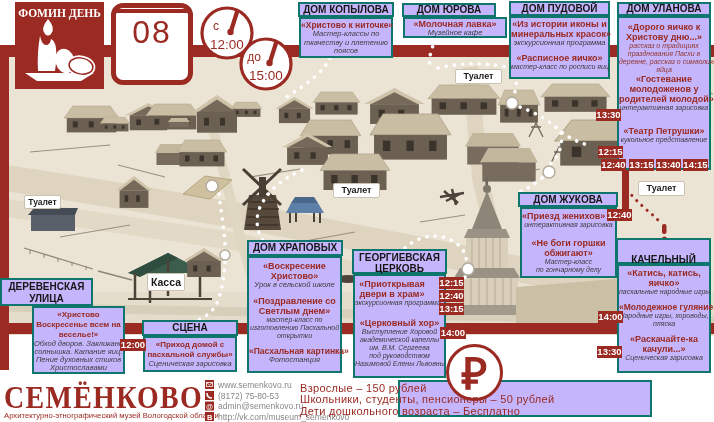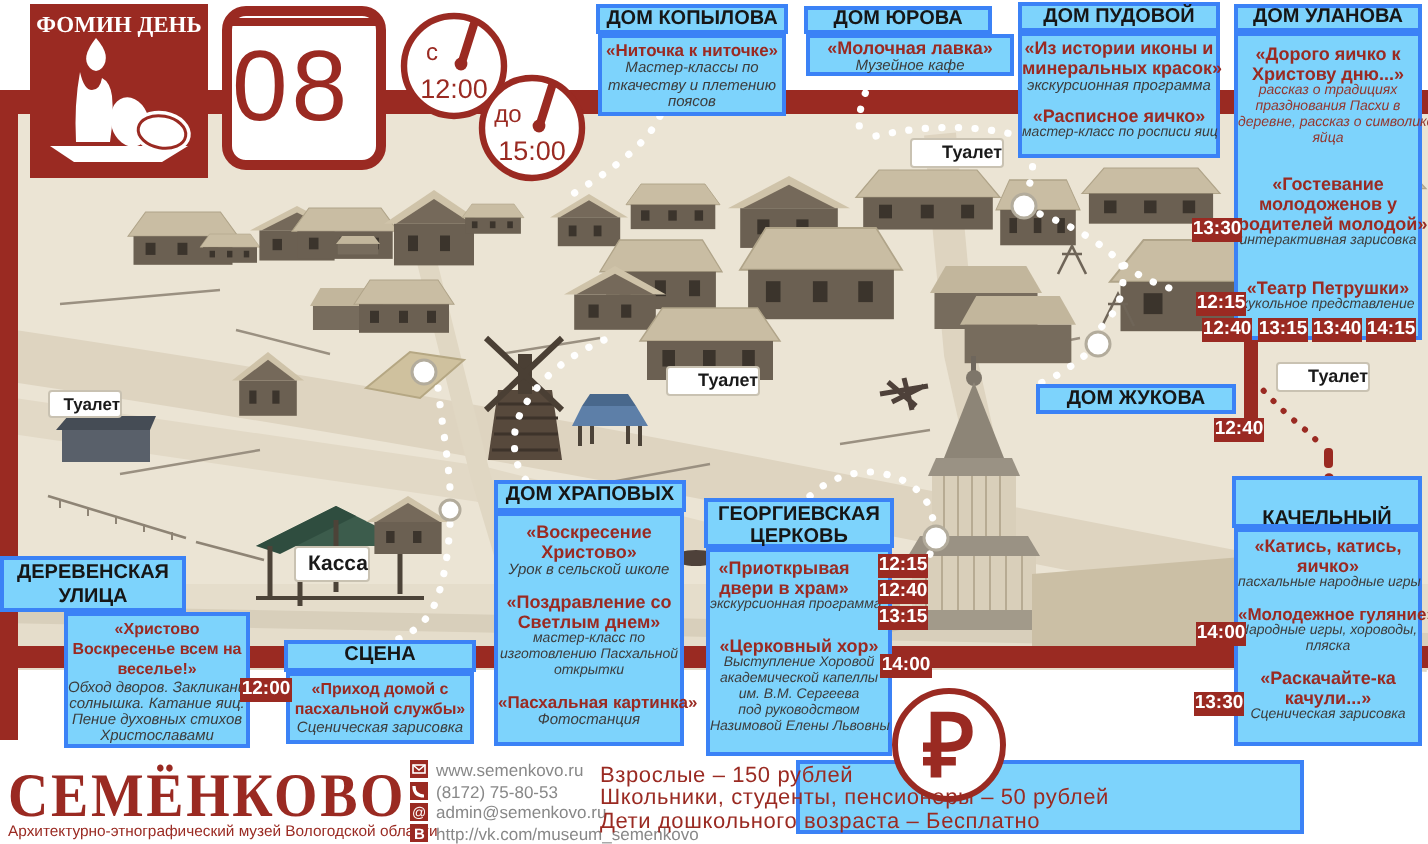--- a/index.html
+++ b/index.html
@@ -1,21 +1,21 @@
 <!DOCTYPE html>
 <html><head><meta charset="utf-8"><style>
 html,body{margin:0;padding:0}
 #page{position:relative;width:714px;height:422px;background:#fff;font-family:"Liberation Sans",sans-serif;overflow:hidden}
 .abs{position:absolute}
-.box{position:absolute;background:#7dd3fc;border:2px solid #3b82f6;box-sizing:border-box;z-index:5}
+.box{position:absolute;background:#c4b5fd;border:2px solid #0f766e;box-sizing:border-box;z-index:5}
 .ttl{font-weight:bold;color:#161616;text-align:center;font-size:10px;white-space:nowrap}
 .rt{color:#9a2a22;font-weight:bold;text-align:center;white-space:nowrap}
 .it{font-style:italic;color:#3c3c3c;text-align:center;white-space:nowrap}
 .badge{position:absolute;background:#9a2a22;color:#fff;font-weight:bold;font-size:9.5px;text-align:center;z-index:7;line-height:12px}
-.lbl{position:absolute;background:#fff;border:1px solid #c9c2b2;color:#1a1a1a;font-weight:bold;text-align:right;z-index:4;border-radius:2px}
+.lbl{position:absolute;background:#fff;border:1px solid #c9c2b2;color:#1a1a1a;font-weight:bold;text-align:center;z-index:4;border-radius:2px}
 .hw{color:#9a2a22}
 </style></head><body>
 <div id="page">
 <svg class="abs" style="left:0;top:0;z-index:1" width="714" height="422" viewBox="0 0 714 422" xmlns="http://www.w3.org/2000/svg">
 <defs>
 <g id="hs">
           <polygon points="0,22 16,0 84,0 100,22" fill="#c9bda3"></polygon>
           <polygon points="0,22 16,0 84,0 100,22" fill="none" stroke="#b0a489" stroke-width="1"></polygon>
           <rect x="5" y="22" width="90" height="26" fill="#6b6052"></rect>
           <rect x="16" y="28" width="9" height="11" fill="#3b342c"></rect>
@@ -169,41 +169,41 @@
 <path d="M33,0 q-8,10 -3,15 q3,3 6,0 q5,-6 -3,-15z"></path>
 <ellipse cx="50" cy="42" rx="9.5" ry="12.5" transform="rotate(-15 50 42)"></ellipse>
 <ellipse cx="66" cy="47" rx="14.5" ry="10.5" transform="rotate(10 66 47)"></ellipse>
 </g>
 <ellipse cx="66" cy="47" rx="12" ry="8" transform="rotate(10 66 47)" fill="none" stroke="#9a2a22" stroke-width="1.5"></ellipse>
 </svg>
 </div>
 
 <div class="abs" style="left:111px;top:3px;width:82px;height:82px;background:#fff;border:5px solid #9a2a22;border-radius:12px;box-sizing:border-box;z-index:6">
 <div style="height:4px;background:#9a2a22;margin-top:1px"></div>
-<div class="hw" style="font-size:50px;text-align:left;margin-top:1px;letter-spacing:2px">08</div>
+<div class="hw" style="font-size:32px;text-align:center;margin-top:1px;letter-spacing:2px">08</div>
 </div>
 
 <svg class="abs" style="left:195px;top:1px;z-index:6" width="105" height="95" viewBox="0 0 105 95">
 <circle cx="32" cy="32" r="25" fill="#fff" stroke="#9a2a22" stroke-width="3.2"></circle>
 <text x="21" y="29" font-size="12" fill="#9a2a22" text-anchor="middle">с</text>
 <line x1="36" y1="30" x2="42" y2="11" stroke="#9a2a22" stroke-width="4.2" stroke-linecap="round"></line>
 <circle cx="35.5" cy="31" r="3.2" fill="#9a2a22"></circle>
 <text x="32" y="48" font-size="13.5" fill="#9a2a22" text-anchor="middle">12:00</text>
 <circle cx="71" cy="63" r="25" fill="#fff" stroke="#9a2a22" stroke-width="3.2"></circle>
 <text x="59" y="60" font-size="12" fill="#9a2a22" text-anchor="middle">до</text>
 <line x1="75" y1="61" x2="81" y2="42" stroke="#9a2a22" stroke-width="4.2" stroke-linecap="round"></line>
 <circle cx="74.5" cy="62" r="3.2" fill="#9a2a22"></circle>
 <text x="71" y="79" font-size="13.5" fill="#9a2a22" text-anchor="middle">15:00</text>
 </svg>
 
 <div class="box" style="left:298px;top:2px;width:96px;height:15px">
       <div class="ttl" style="line-height:11px">ДОМ КОПЫЛОВА</div>
     </div>
 <div class="box" style="left:299px;top:17px;width:94px;height:41px;padding-top:1px">
-<div class="rt" style="font-size:8.5px">«Ниточка к ниточке»</div>
+<div class="rt" style="font-size:8.5px">«Христово к ниточке»</div>
 <div class="it" style="font-size:7.5px;line-height:8.5px">Мастер-классы по<br>ткачеству и плетению<br>поясов</div>
 </div>
 <div class="box" style="left:402px;top:3px;width:94px;height:14px">
       <div class="ttl" style="line-height:10px">ДОМ ЮРОВА</div>
     </div>
 <div class="box" style="left:403px;top:17px;width:104px;height:21px">
 <div class="rt" style="font-size:9px">«Молочная лавка»</div>
 <div class="it" style="font-size:7.5px;line-height:8px">Музейное кафе</div>
 </div>
 <div class="box" style="left:509px;top:1px;width:101px;height:15px">
@@ -214,35 +214,41 @@
 <div class="it" style="font-size:7.5px;line-height:8px">экскурсионная программа</div>
 <div class="rt" style="font-size:9px;line-height:10px;margin-top:6px">«Расписное яичко»</div>
 <div class="it" style="font-size:7px;line-height:8px">мастер-класс по росписи яиц</div>
 </div>
 <div class="box" style="left:617px;top:2px;width:94px;height:14px">
       <div class="ttl" style="line-height:10px">ДОМ УЛАНОВА</div>
     </div>
 <div class="box" style="left:617px;top:16px;width:94px;height:154px;padding-top:4px">
 <div class="rt" style="font-size:9px;line-height:10px">«Дорого яичко к<br>Христову дню...»</div>
 <div class="it" style="font-size:7px;line-height:8px;color:#93362e">рассказ о традициях<br>празднования Пасхи в<br>деревне, рассказ о символике<br>яйца</div>
-<div class="rt" style="font-size:9px;line-height:10px;margin-top:13px">«Гостевание<br>молодоженов у<br>родителей молодой»</div>
+<div class="rt" style="font-size:9px;line-height:10px;">«Гостевание<br>молодоженов у<br>родителей молодой»</div>
 <div class="it" style="font-size:7px;line-height:8px">интерактивная зарисовка</div>
 <div class="rt" style="font-size:9px;line-height:10px;margin-top:14px">«Театр Петрушки»</div>
 <div class="it" style="font-size:7px;line-height:8px">кукольное представление</div>
 </div>
 <div class="badge" style="left:629px;top:159px;width:25px;height:12px">13:15</div>
 <div class="badge" style="left:656px;top:159px;width:25px;height:12px">13:40</div>
 <div class="badge" style="left:683px;top:159px;width:25px;height:12px">14:15</div>
 <div class="badge" style="left:596px;top:109px;width:25px;height:12px">13:30</div>
 <div class="badge" style="left:598px;top:146px;width:25px;height:12px">12:15</div>
 <div class="badge" style="left:601px;top:159px;width:25px;height:12px">12:40</div>
 
 <div class="box" style="left:518px;top:192px;width:100px;height:15px">
       <div class="ttl" style="line-height:11px">ДОМ ЖУКОВА</div>
     </div>
+<div class="box" style="left:520px;top:207px;width:97px;height:71px;padding-top:2px">
+<div class="rt" style="font-size:9px;margin-right:18px">«Приезд женихов»</div>
+<div class="it" style="font-size:7px;line-height:8px">интерактивная зарисовка</div>
+<div class="rt" style="font-size:9px;line-height:10px;margin-top:9px">«Не боги горшки<br>обжигают»</div>
+<div class="it" style="font-size:7px;line-height:8px">Мастер-класс<br>по гончарному делу</div>
+</div>
 <div class="badge" style="left:607px;top:209px;width:25px;height:12px">12:40</div>
 
 <div class="box" style="left:616px;top:238px;width:95px;height:26px">
       <div class="ttl" style="line-height:11px;padding-top:14px">КАЧЕЛЬНЫЙ<br>ГОРОДОК</div>
     </div>
 <div class="box" style="left:617px;top:264px;width:94px;height:109px;padding-top:2px">
 <div class="rt" style="font-size:9px;line-height:10px">«Катись, катись,<br>яичко»</div>
 <div class="it" style="font-size:7px;line-height:8px">пасхальные народные игры</div>
 <div class="rt" style="font-size:8.5px;line-height:10px;margin-top:6px">«Молодежное гуляние»</div>
 <div class="it" style="font-size:7px;line-height:8px">Народные игры, хороводы,<br>пляска</div>

